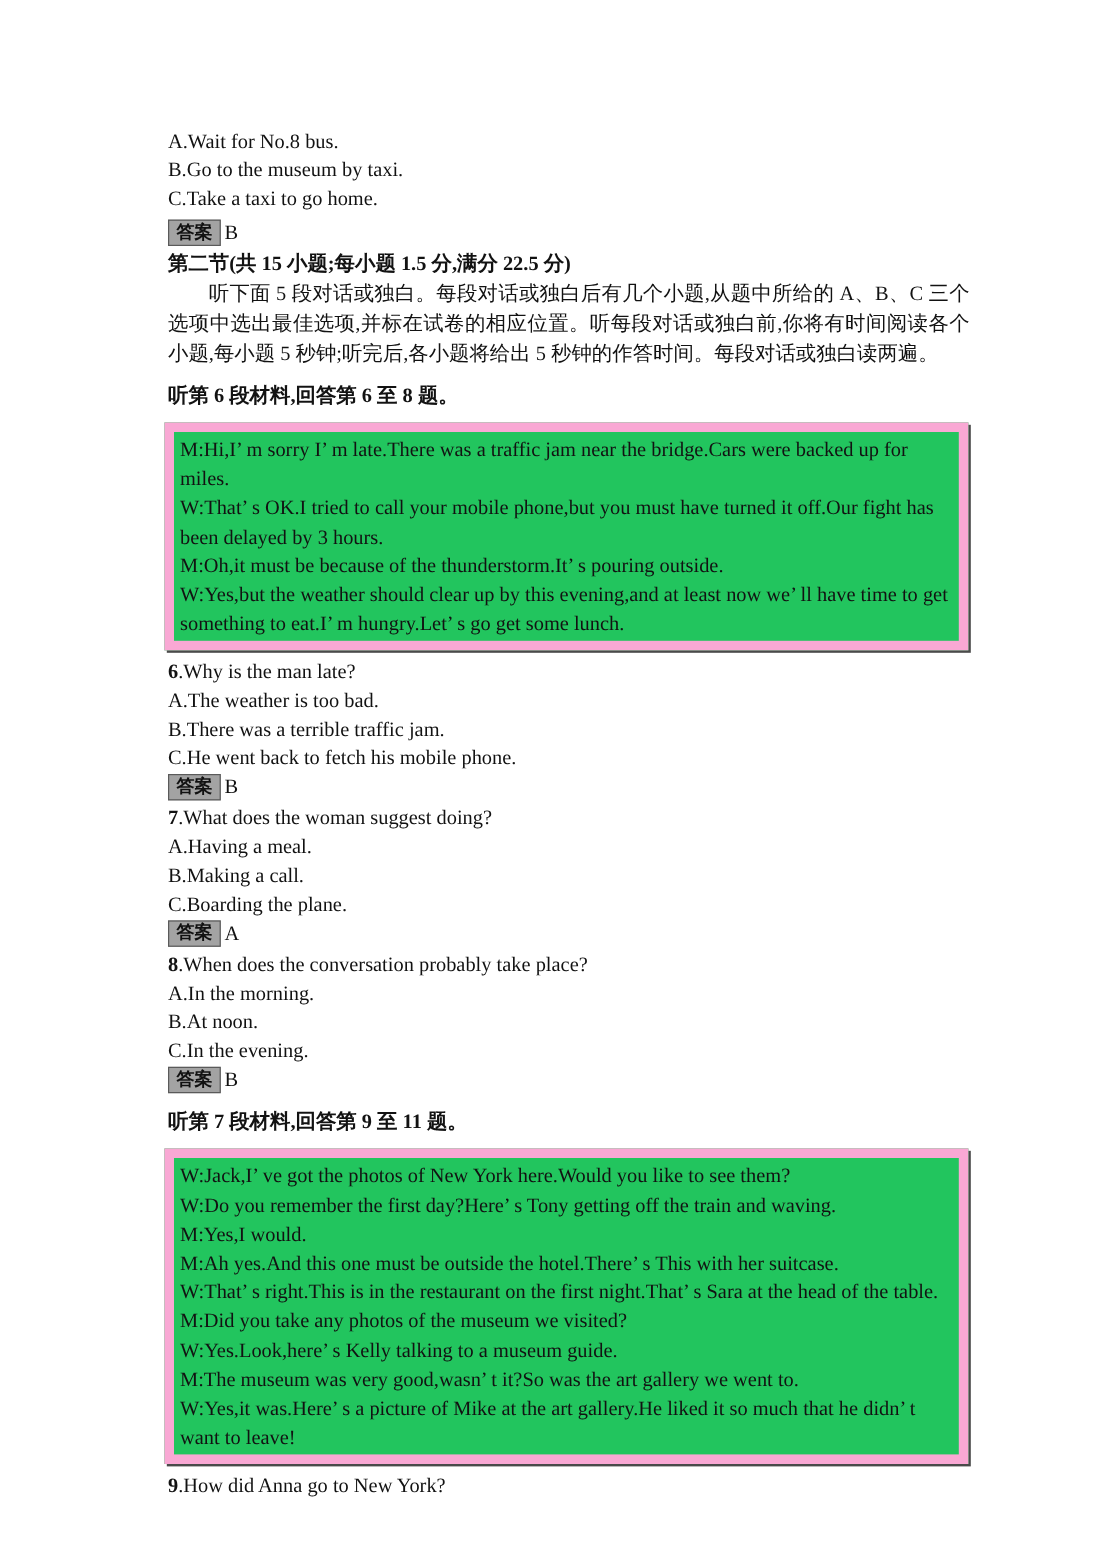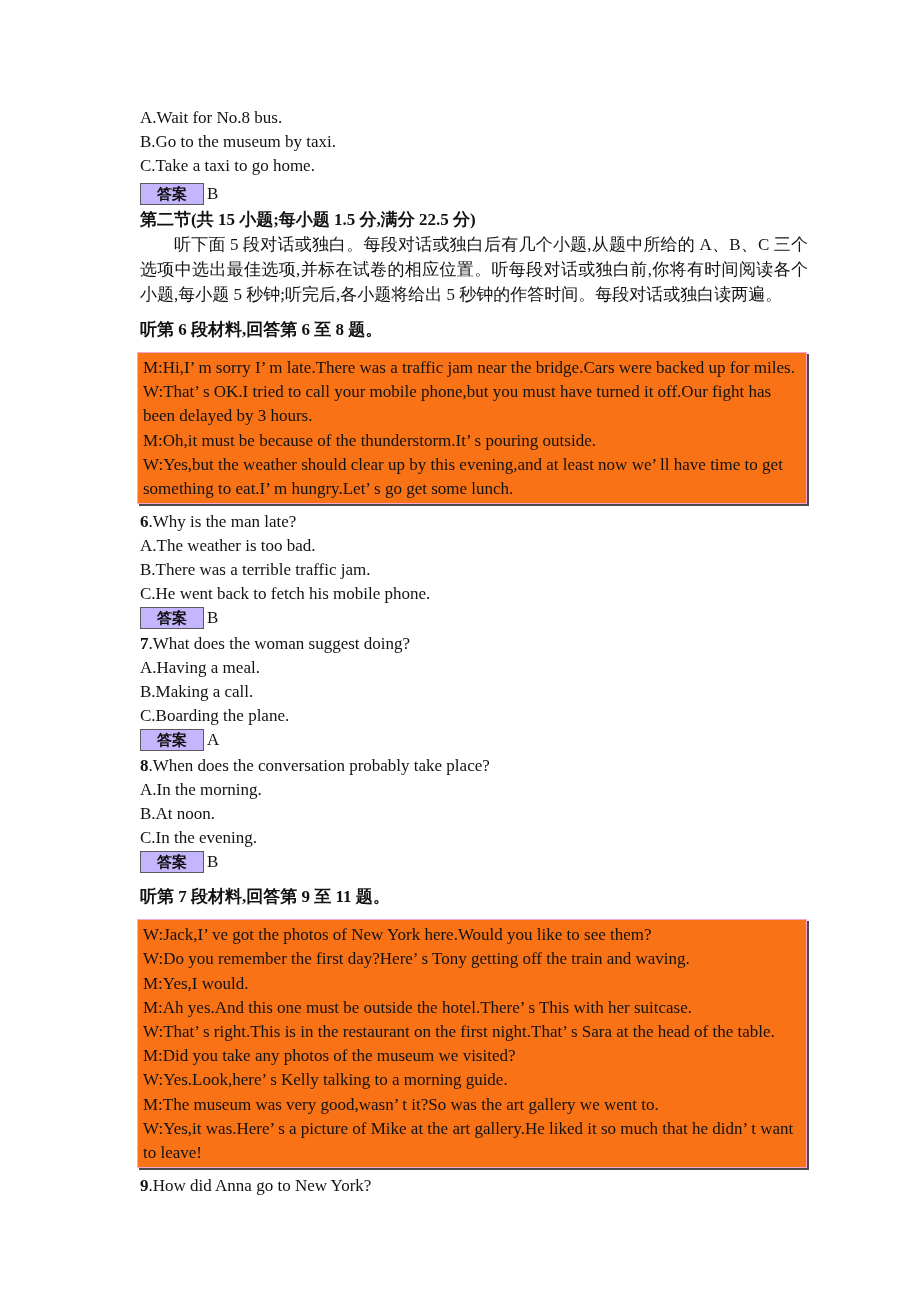--- a/index.html
+++ b/index.html
@@ -5,31 +5,31 @@
   html,body { margin:0; padding:0; background:#fff; }
   .page {
     position:relative; width:920px; height:1302px; overflow:hidden; background:#ffffff;
     font-family:"Liberation Serif","DejaVu Serif",serif;
     font-size:17px; line-height:24px; color:#121212;
   }
   .content { position:absolute; left:140px; top:106px; width:668px; }
   .opt, .qline { line-height:24px; }
   .answer-row { display:flex; align-items:center; height:24px; margin:0; }
   .badge {
-    display:inline-block; background:#c4b5fd; border:1px solid #5a5a5a;
-    padding:0 16px; font-weight:bold; font-size:15px; line-height:20px; color:#111;
+    display:inline-block; background:#a3a3a3; border:1px solid #5a5a5a;
+    padding:0 6px; font-weight:bold; font-size:15px; line-height:20px; color:#111;
   }
   .ans { margin-left:3px; }
   .zh-bold { font-weight:bold; line-height:24px; }
   .instructions { margin:0; text-indent:2em; text-align:justify; line-height:25px; }
   .material-heading { font-weight:bold; margin:11px 0 10px; line-height:24px; }
   .dialog-box {
     box-sizing:border-box; width:670px; margin-left:-3px;
-    border:1px solid #f9a8d4; box-shadow:2px 2px 0 #4a4a4a;
-    padding:3px 2px 2px 5px; background:#f97316;
+    border:8px solid #f9a8d4; box-shadow:2px 2px 0 #4a4a4a;
+    padding:3px 2px 2px 5px; background:#22c55e;
   }
   .dialog-box p { margin:0; line-height:24.2px; }
   .question { margin-top:2px; }
   .question:first-of-type { margin-top:0; }
   .q6-block { margin-top:6px; }
   .qnum { font-weight:bold; }
   .q9 { margin-top:6px; }
 </style>
 </head>
 <body>
@@ -92,21 +92,21 @@
 
     <div class="material-heading">听第 7 段材料,回答第 9 至 11 题。</div>
 
     <div class="dialog-box">
       <p>W:Jack,I’ ve got the photos of New York here.Would you like to see them?</p>
       <p>W:Do you remember the first day?Here’ s Tony getting off the train and waving.</p>
       <p>M:Yes,I would.</p>
       <p>M:Ah yes.And this one must be outside the hotel.There’ s This with her suitcase.</p>
       <p>W:That’ s right.This is in the restaurant on the first night.That’ s Sara at the head of the table.</p>
       <p>M:Did you take any photos of the museum we visited?</p>
-      <p>W:Yes.Look,here’ s Kelly talking to a morning guide.</p>
+      <p>W:Yes.Look,here’ s Kelly talking to a museum guide.</p>
       <p>M:The museum was very good,wasn’ t it?So was the art gallery we went to.</p>
       <p>W:Yes,it was.Here’ s a picture of Mike at the art gallery.He liked it so much that he didn’ t want to leave!</p>
     </div>
 
     <div class="qline q9"><span class="qnum">9</span><span>.How did Anna go to New York?</span></div>
 
   </div>
 </div>
 
 </body></html>

